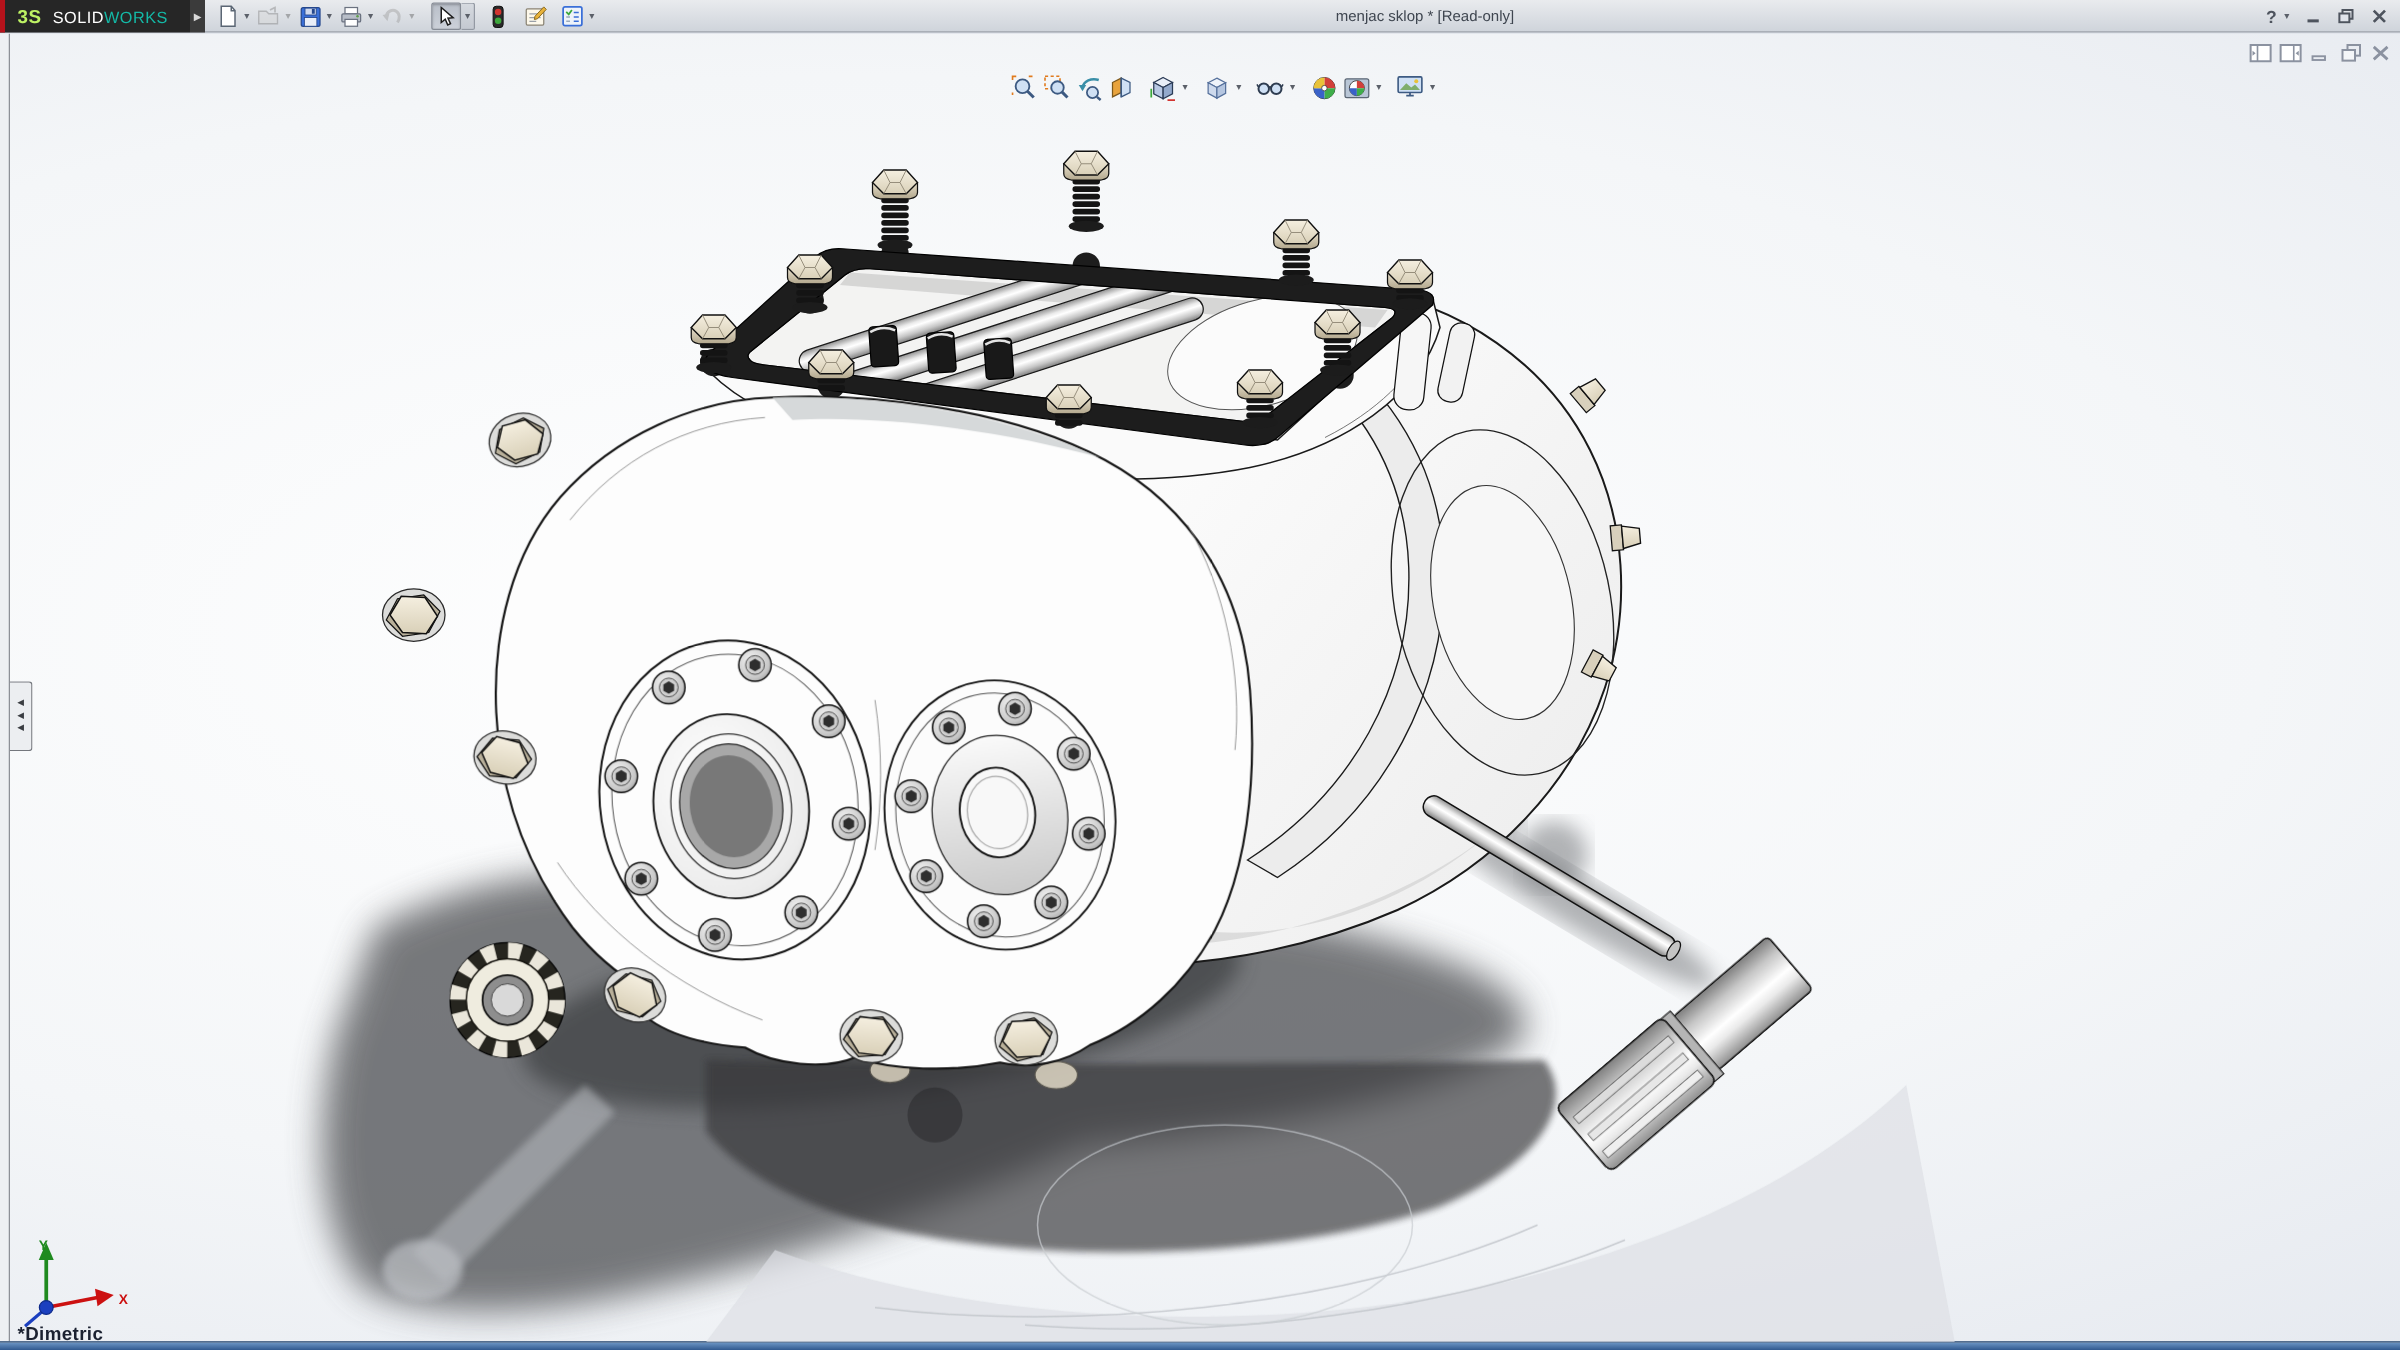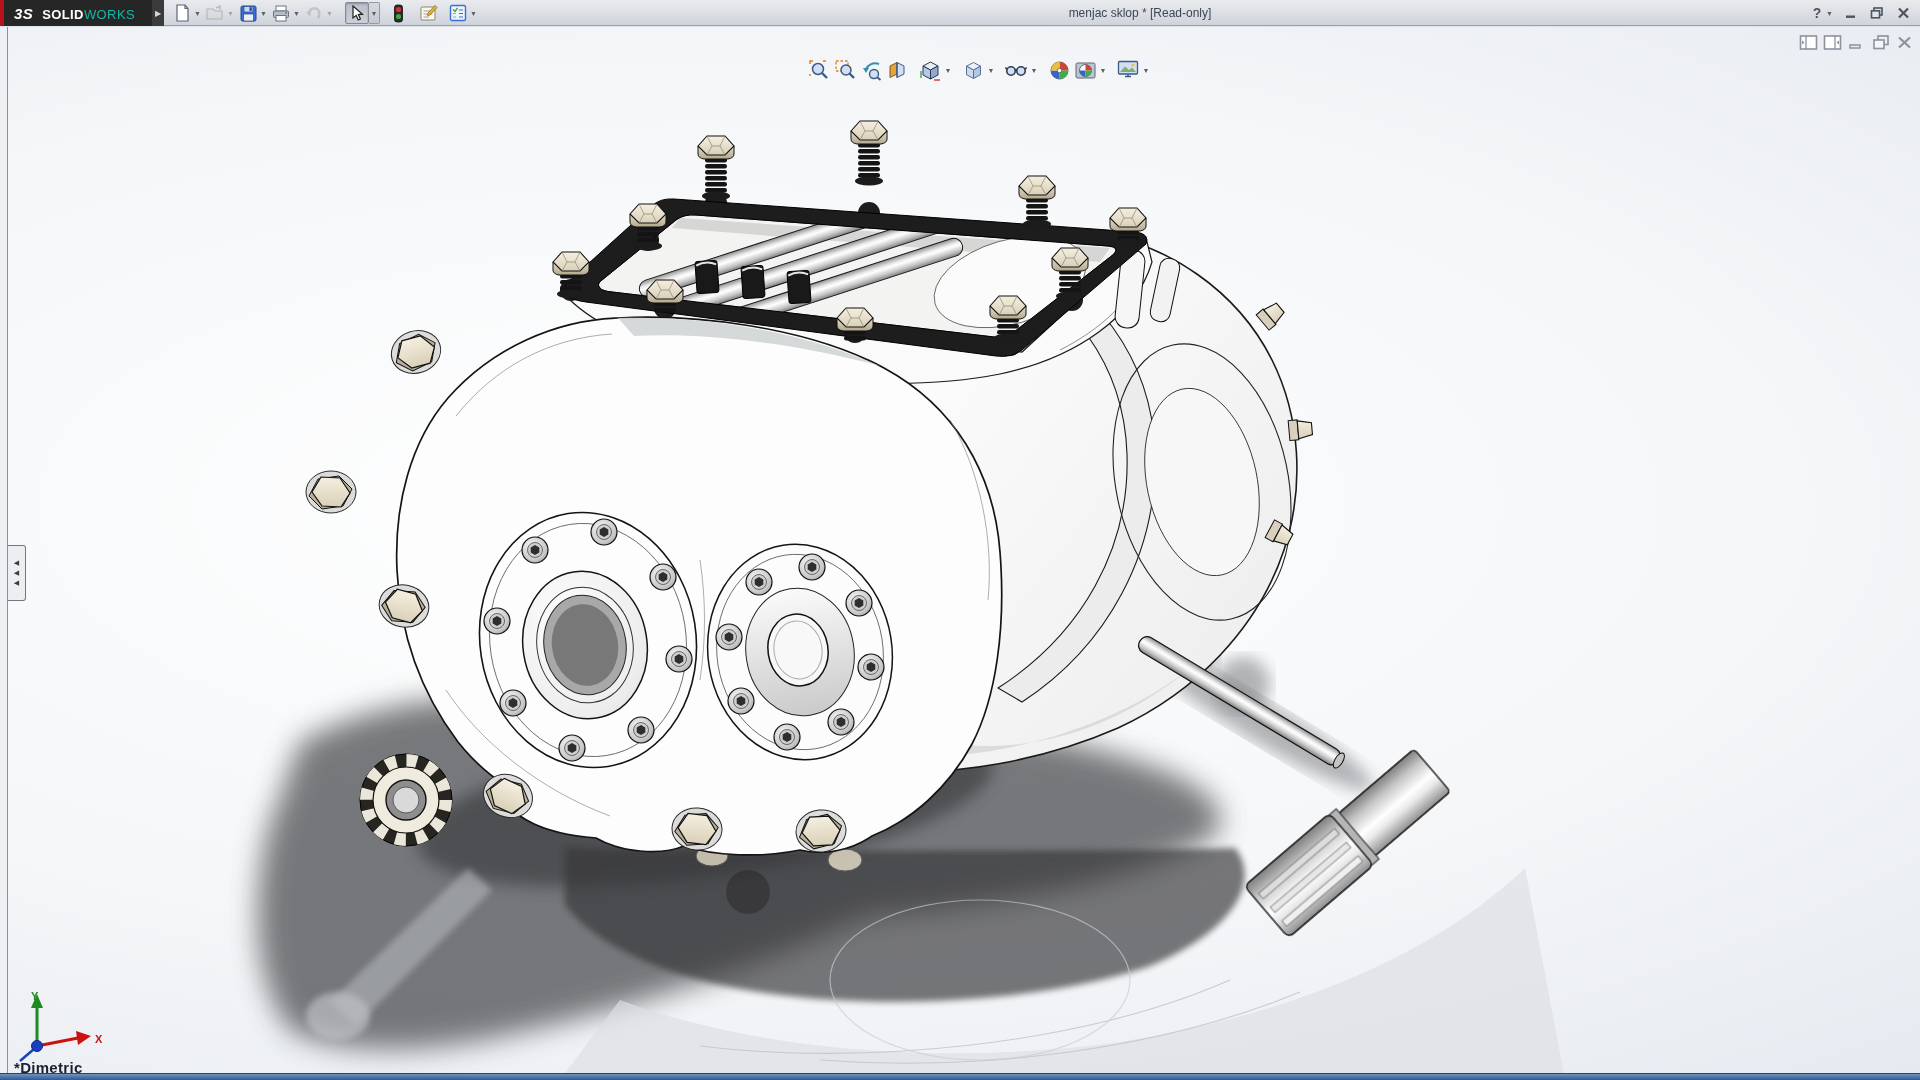--- a/index.html
+++ b/index.html
@@ -7,22 +7,22 @@
     font-family:"Liberation Sans", sans-serif; background:#dfe3ea; }
   #app { position:relative; width:1920px; height:1080px; overflow:hidden; }
 
   
   #titlebar { position:absolute; top:0; left:0; width:1920px; height:26px;
     background:linear-gradient(#e9ebee,#cfd4db); border-bottom:1px solid #9aa0a8; }
   #logo-block { position:absolute; left:0; top:0; height:26px; width:152px;
     background:#262626; display:flex; align-items:center; }
   #logo-accent { position:absolute; left:0; top:0; width:4px; height:26px; background:#b5121b; }
   #logo-text { color:#fff; font-size:13px; margin-left:14px; letter-spacing:.4px; white-space:nowrap; }
-  #logo-glyph { font-style:italic; font-weight:bold; font-size:15px; margin-right:5px; color:#ffffff; }
-  .brand-bold { font-weight:bold; } .brand-light { font-weight:normal; color:#14b8a6; }
+  #logo-glyph { font-weight:bold; font-size:15px; margin-right:5px; color:#bef264; }
+  .brand-bold { font-weight:normal; } .brand-light { font-weight:normal; color:#14b8a6; }
   #logo-flyout { position:absolute; left:152px; top:0; width:12px; height:26px; background:#3b3b3b;
     color:#d8d8d8; font-size:8px; display:flex; align-items:center; justify-content:center; }
 
   #main-toolbar { position:absolute; left:172px; top:0; height:26px; display:flex; align-items:center; }
   .tb-item { display:flex; align-items:center; margin-right:2px; }
   .tb-icon { width:20px; height:20px; display:flex; align-items:center; justify-content:center; }
   .tb-caret { width:11px; height:20px; display:flex; align-items:center; justify-content:center;
     font-size:7px; color:#5b6069; }
   .tb-gap { width:8px; }
   .disabled { opacity:.45; filter:grayscale(1); }

